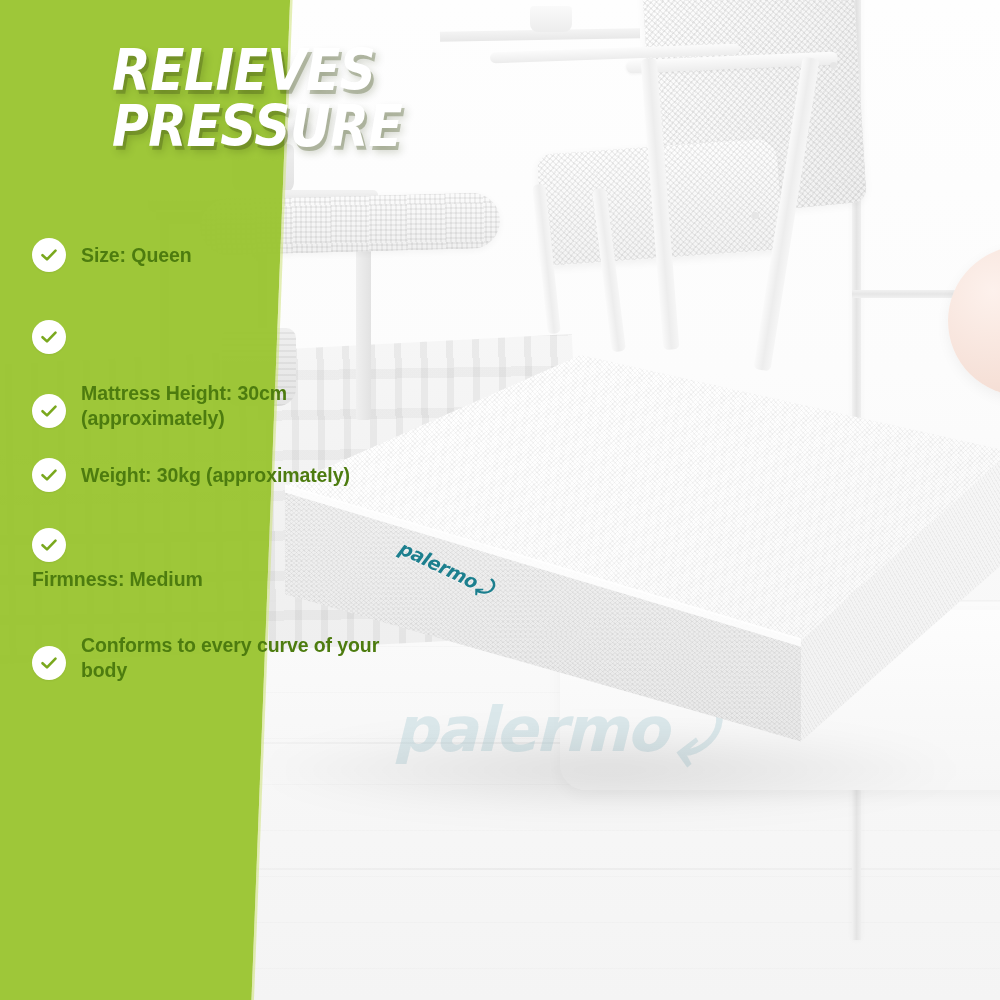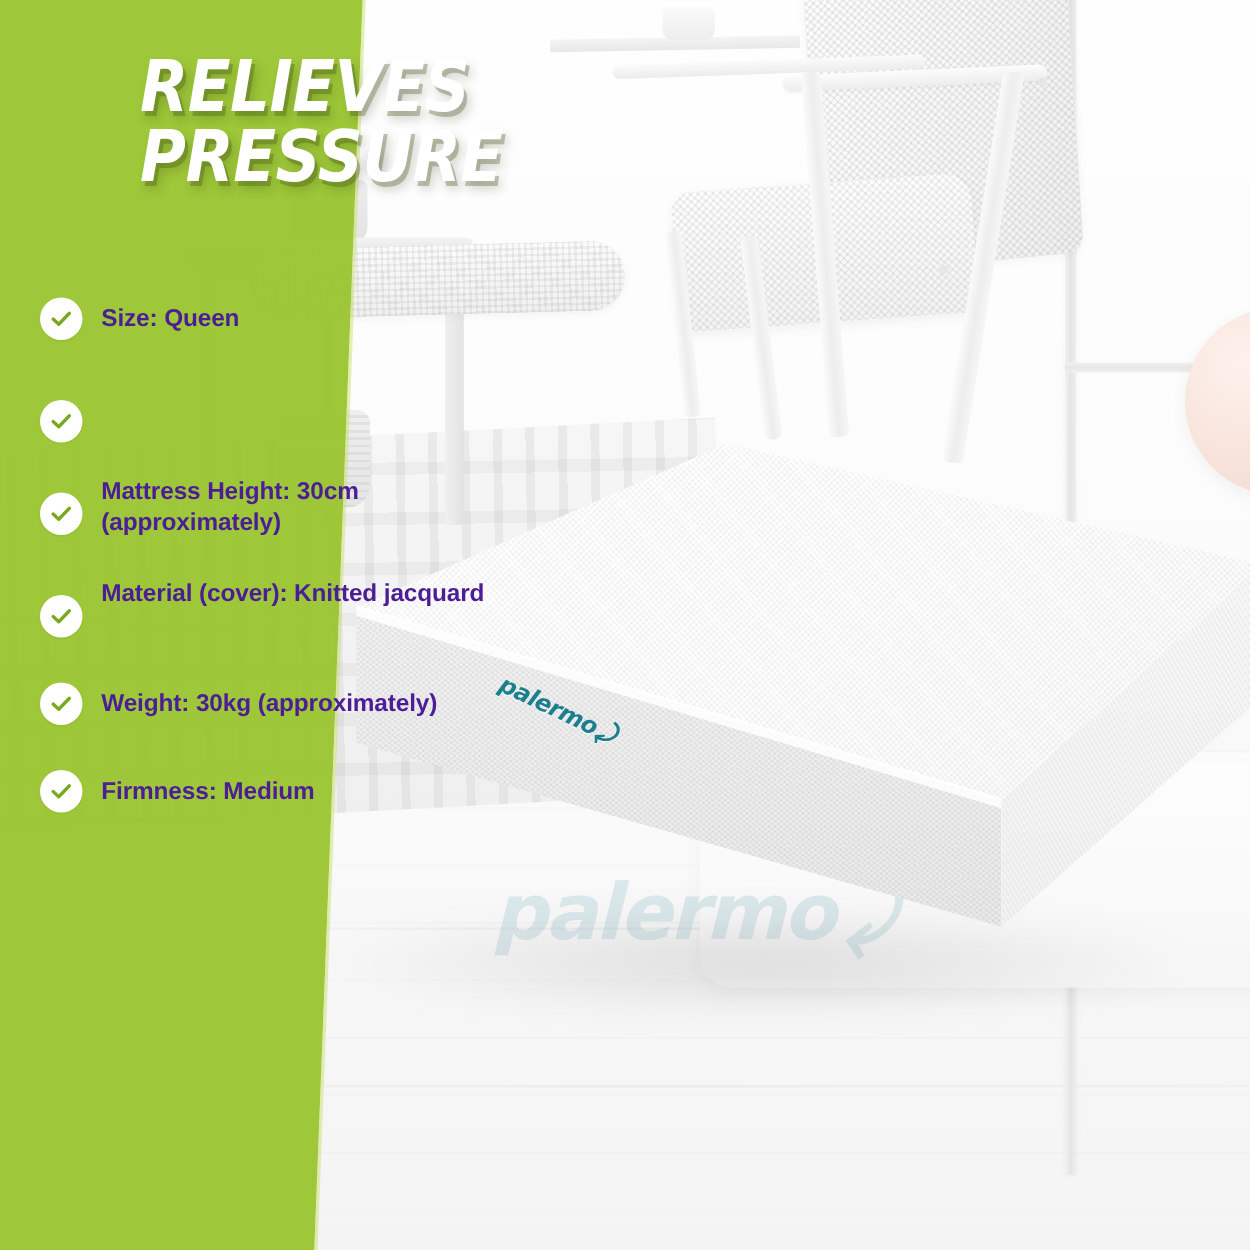--- a/index.html
+++ b/index.html
@@ -311,32 +311,32 @@
     margin-right: 15px;
     position: relative;
     box-shadow: 0 1px 2px rgba(0,0,0,0.06);
   }
   .check-icon svg { position: absolute; left: 7px; top: 7px; }
   .bullet-text {
     font-family: "Liberation Sans", sans-serif;
     font-weight: 700;
     font-size: 19.5px;
     line-height: 1.30;
-    color: #4c1d95;
+    color: #4d7c0f;
     padding-top: 5px;
     letter-spacing: -0.1px;
   }
 
   
   .bullet-row.r0 { margin-bottom: 30px; }
   .bullet-row.r1 { margin-bottom: 22px; }
   .bullet-row.r2 { }
   .bullet-row.r3 { margin-bottom: 36px; }
   .bullet-row.r4 { margin-bottom: 36px; }
-  .bullet-row.r5 { margin-bottom: 36px; }
+  .bullet-row.r5 { margin-bottom: 36px; flex-direction: column; }
   .bullet-row.r1 .check-icon,
   .bullet-row.r2 .check-icon,
   .bullet-row.r3 .check-icon,
   .bullet-row.r6 .check-icon { margin-top: 18px; }
 </style>
 </head>
 <body>
 
 <div id="stage">
 
@@ -427,43 +427,43 @@
 
     <div class="bullet-row r2">
       <span class="check-icon">
         <svg width="20" height="20" viewBox="0 0 20 20">
           <path d="M3.5 10.2 L8 14.4 L16.5 5.6" fill="none" stroke="#7aa81e" stroke-width="2.6" stroke-linecap="round" stroke-linejoin="round"></path>
         </svg>
       </span>
       <span class="bullet-text">Mattress Height: 30cm (approximately)</span>
     </div>
 
-    <div class="bullet-row r3">
-      <span class="check-icon">
-        <svg width="20" height="20" viewBox="0 0 20 20">
-          <path d="M3.5 10.2 L8 14.4 L16.5 5.6" fill="none" stroke="#7aa81e" stroke-width="2.6" stroke-linecap="round" stroke-linejoin="round"></path>
-        </svg>
-      </span>
-      <span class="bullet-text">Material (cover): Knitted jacquard</span>
-    </div>
 
     <div class="bullet-row r4">
       <span class="check-icon">
         <svg width="20" height="20" viewBox="0 0 20 20">
           <path d="M3.5 10.2 L8 14.4 L16.5 5.6" fill="none" stroke="#7aa81e" stroke-width="2.6" stroke-linecap="round" stroke-linejoin="round"></path>
         </svg>
       </span>
       <span class="bullet-text">Weight: 30kg (approximately)</span>
     </div>
 
     <div class="bullet-row r5">
       <span class="check-icon">
         <svg width="20" height="20" viewBox="0 0 20 20">
           <path d="M3.5 10.2 L8 14.4 L16.5 5.6" fill="none" stroke="#7aa81e" stroke-width="2.6" stroke-linecap="round" stroke-linejoin="round"></path>
         </svg>
       </span>
       <span class="bullet-text">Firmness: Medium</span>
     </div>
 
+    <div class="bullet-row r6">
+      <span class="check-icon">
+        <svg width="20" height="20" viewBox="0 0 20 20">
+          <path d="M3.5 10.2 L8 14.4 L16.5 5.6" fill="none" stroke="#7aa81e" stroke-width="2.6" stroke-linecap="round" stroke-linejoin="round"></path>
+        </svg>
+      </span>
+      <span class="bullet-text">Conforms to every curve of your body</span>
+    </div>
 
   </div>
 
 </div>
 
 </body></html>

